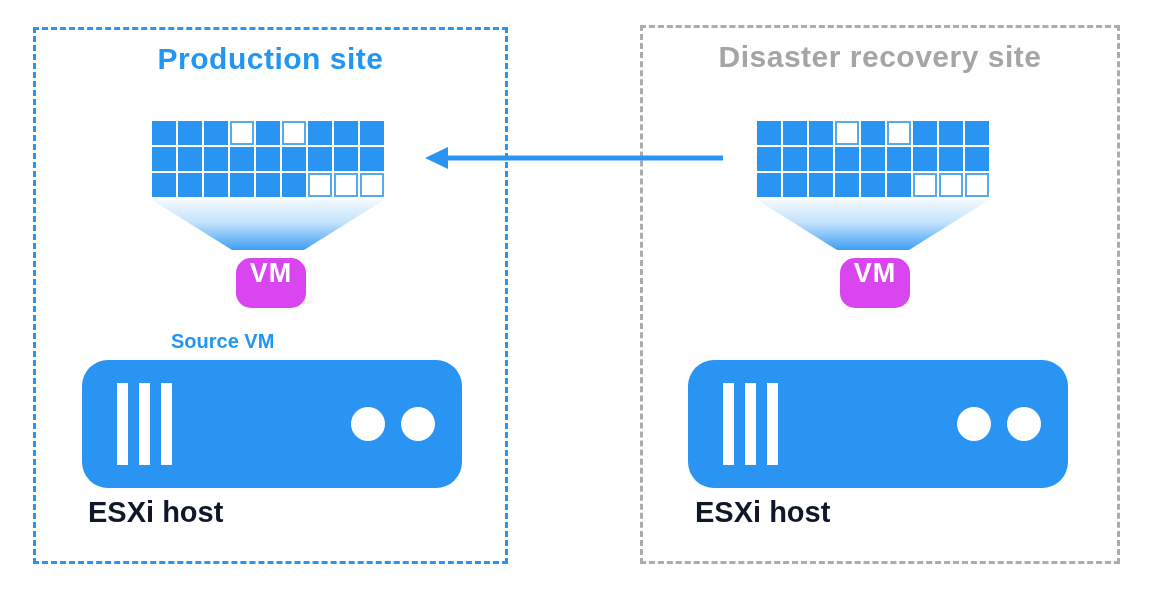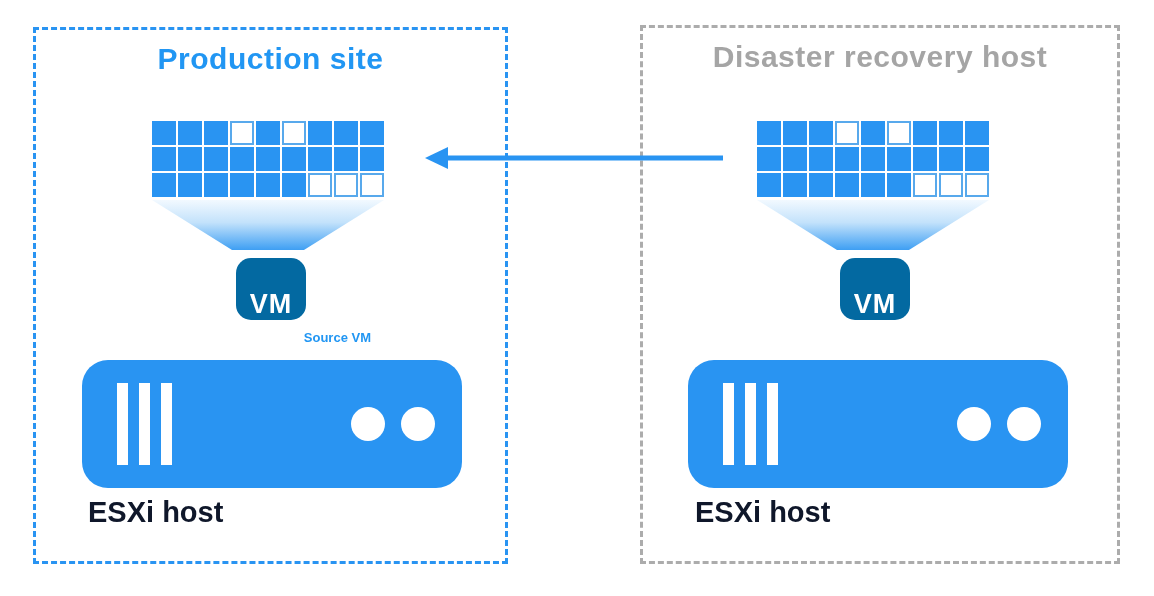--- a/index.html
+++ b/index.html
@@ -53,39 +53,39 @@
     position:absolute;
     width:232px;height:50px;
     clip-path:polygon(0 0,100% 0,65.5% 100%,34.5% 100%);
     background:linear-gradient(180deg,#F2F9FF 0%,#C3E2FB 45%,#3E9FF3 100%);
   }
   .funnel.prod{left:152px;top:200px;}
   .funnel.dr{left:757px;top:200px;}
 
   .vm-box{
     position:absolute;
-    width:70px;height:62px;
+    width:70px;height:50px;
     top:258px;
     border-radius:15px;
-    background:#0369a1;
-    display:flex;align-items:flex-end;justify-content:center;
+    background:#d946ef;
+    display:flex;align-items:flex-start;justify-content:center;
     color:#ffffff;
     font-size:27px;
     font-weight:bold;
     letter-spacing:1px;
   }
   .vm-box.prod{left:236px;}
   .vm-box.dr{left:840px;}
 
   .vm-label{
     position:absolute;
     top:330px;
     width:200px;
-    text-align:right;
-    font-size:13px;
+    text-align:left;
+    font-size:20px;
     font-weight:bold;
     color:#2196F3;
   }
   .vm-label.prod{left:171px;}
   .vm-label.dr{left:775px;}
 
   .server{
     position:absolute;
     top:360px;
     width:380px;height:128px;
@@ -181,21 +181,21 @@
         <i></i>
       </span>
     <span class="leds">
         <i></i>
         <i></i>
       </span>
   </div>
   <div class="host-label prod">ESXi host</div>
 
   <div class="site-box dr">
-    <h2 class="site-title dr">Disaster recovery  host</h2>
+    <h2 class="site-title dr">Disaster recovery  site</h2>
   </div>
   <div class="blocks-grid dr">
       <div class="cell filled"></div>
       <div class="cell filled"></div>
       <div class="cell filled"></div>
       <div class="cell empty"></div>
       <div class="cell filled"></div>
       <div class="cell empty"></div>
       <div class="cell filled"></div>
       <div class="cell filled"></div>

